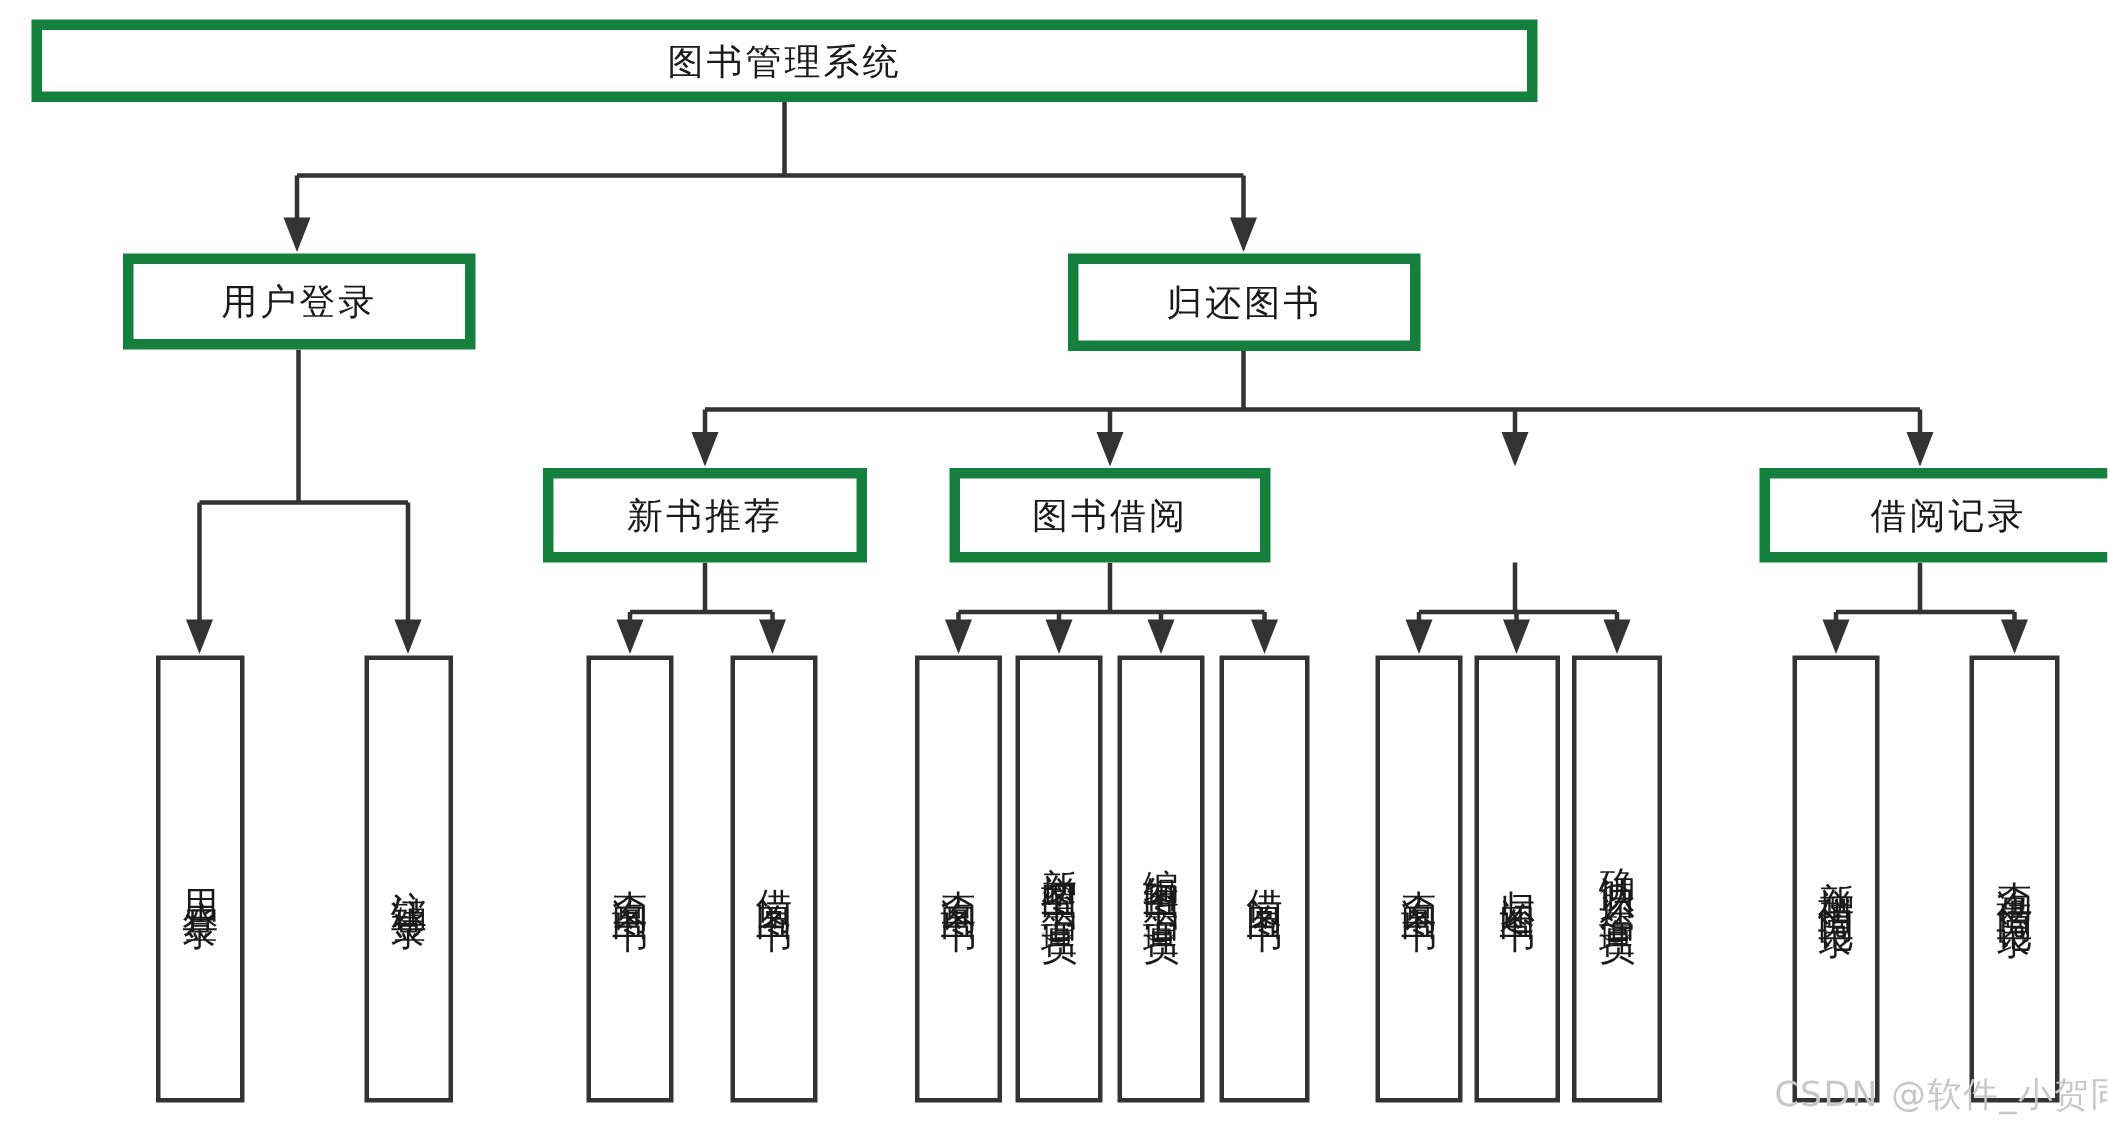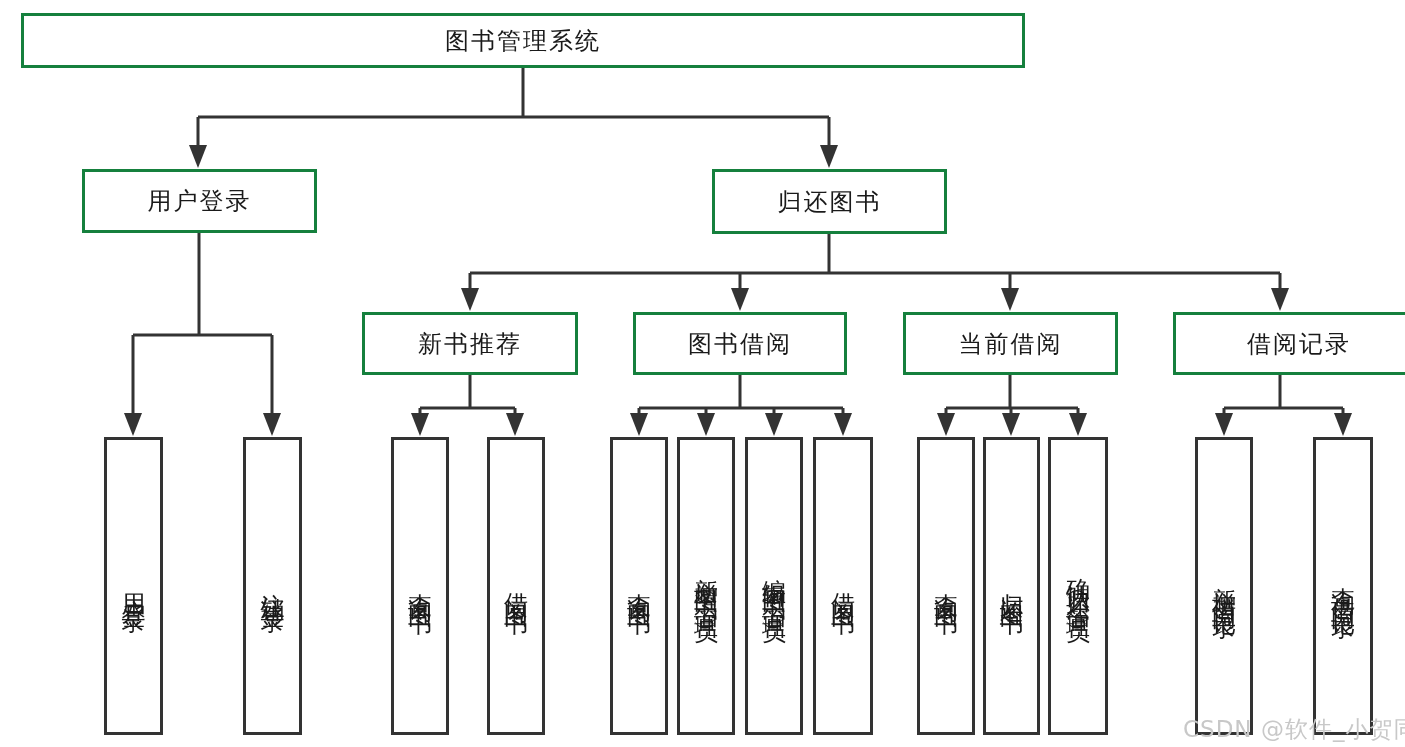--- a/index.html
+++ b/index.html
@@ -1,20 +1,20 @@
 <!DOCTYPE html>
 <html><head>
 <meta charset="utf-8">
 <style>
   html,body{margin:0;padding:0;background:#ffffff;}
   body{width:1405px;height:747px;font-family:"DejaVu Sans",sans-serif;}
   .stage{position:relative;width:1405px;height:747px;background:#ffffff;overflow:hidden;}
   .wires{position:absolute;left:0;top:0;z-index:0;}
   .box{
-    position:absolute;z-index:1;background:#ffffff;border:3px solid #15803d;
+    position:absolute;z-index:1;background:#ffffff;border:7px solid #15803d;
     box-sizing:border-box;display:flex;align-items:center;justify-content:center;
     color:#1a1a1a;font-size:24px;letter-spacing:2px;white-space:nowrap;
   }
   .vbox{
     position:absolute;z-index:1;background:#ffffff;border:3px solid #333333;
     box-sizing:border-box;display:flex;align-items:center;justify-content:center;
     writing-mode:vertical-rl;text-orientation:mixed;
     color:#1a1a1a;font-size:24px;letter-spacing:6px;line-height:1;
   }
   .watermark{
@@ -67,21 +67,20 @@
     </g>
   </svg>
 
   <div class="box" style="left:21px;top:13px;width:1004px;height:55px">图书管理系统</div>
 
   <div class="box" style="left:82px;top:169px;width:235px;height:64px">用户登录</div>
   <div class="box" style="left:712px;top:169px;width:235px;height:65px">归还图书</div>
 
   <div class="box" style="left:633px;top:312px;width:214px;height:63px">图书借阅</div>
   <div class="box" style="left:362px;top:312px;width:216px;height:63px">新书推荐</div>
-  <div class="box" style="left:903px;top:312px;width:215px;height:63px">当前借阅</div>
   <div class="box" style="left:1173px;top:312px;width:252px;height:63px">借阅记录</div>
 
   <div class="vbox" style="left:104px;top:437px;width:59px;height:298px">用户登录</div>
   <div class="vbox" style="left:243px;top:437px;width:59px;height:298px">注销登录</div>
 
   <div class="vbox" style="left:391px;top:437px;width:58px;height:298px">查询图书</div>
   <div class="vbox" style="left:487px;top:437px;width:58px;height:298px">借阅图书</div>
 
   <div class="vbox" style="left:610px;top:437px;width:58px;height:298px">查询图书</div>
   <div class="vbox" style="left:677px;top:437px;width:58px;height:298px">新增图书（管理员）</div>

